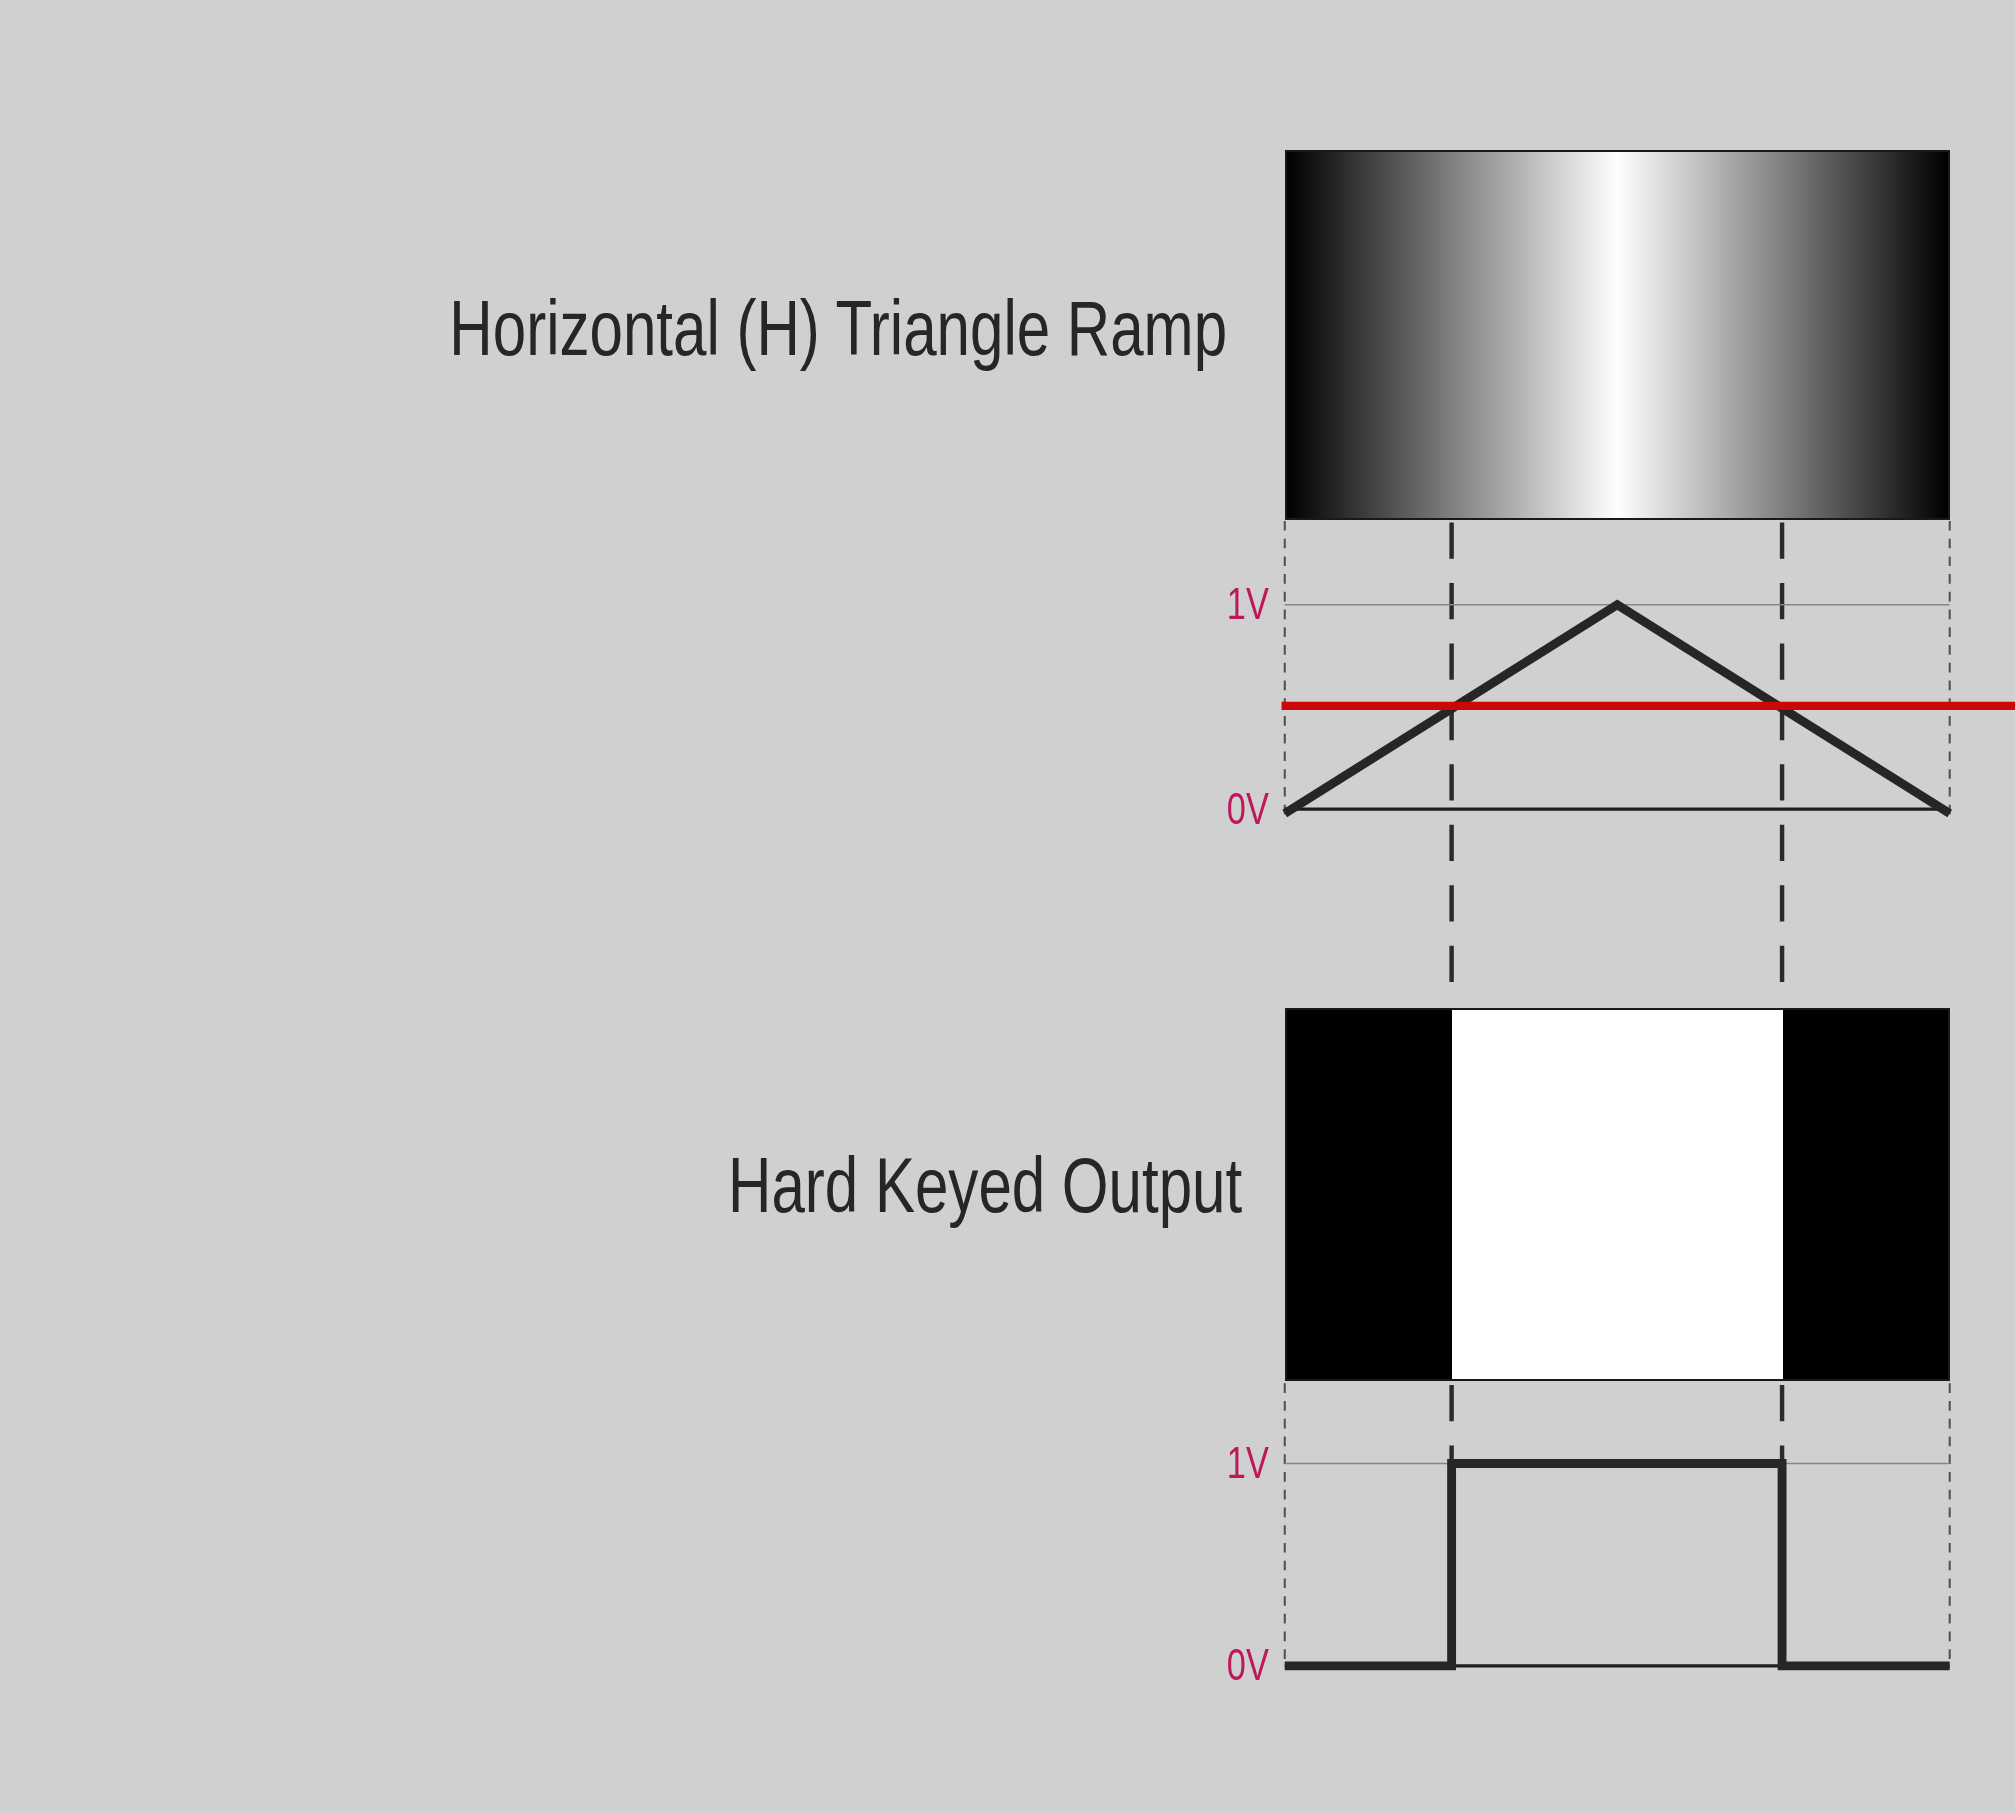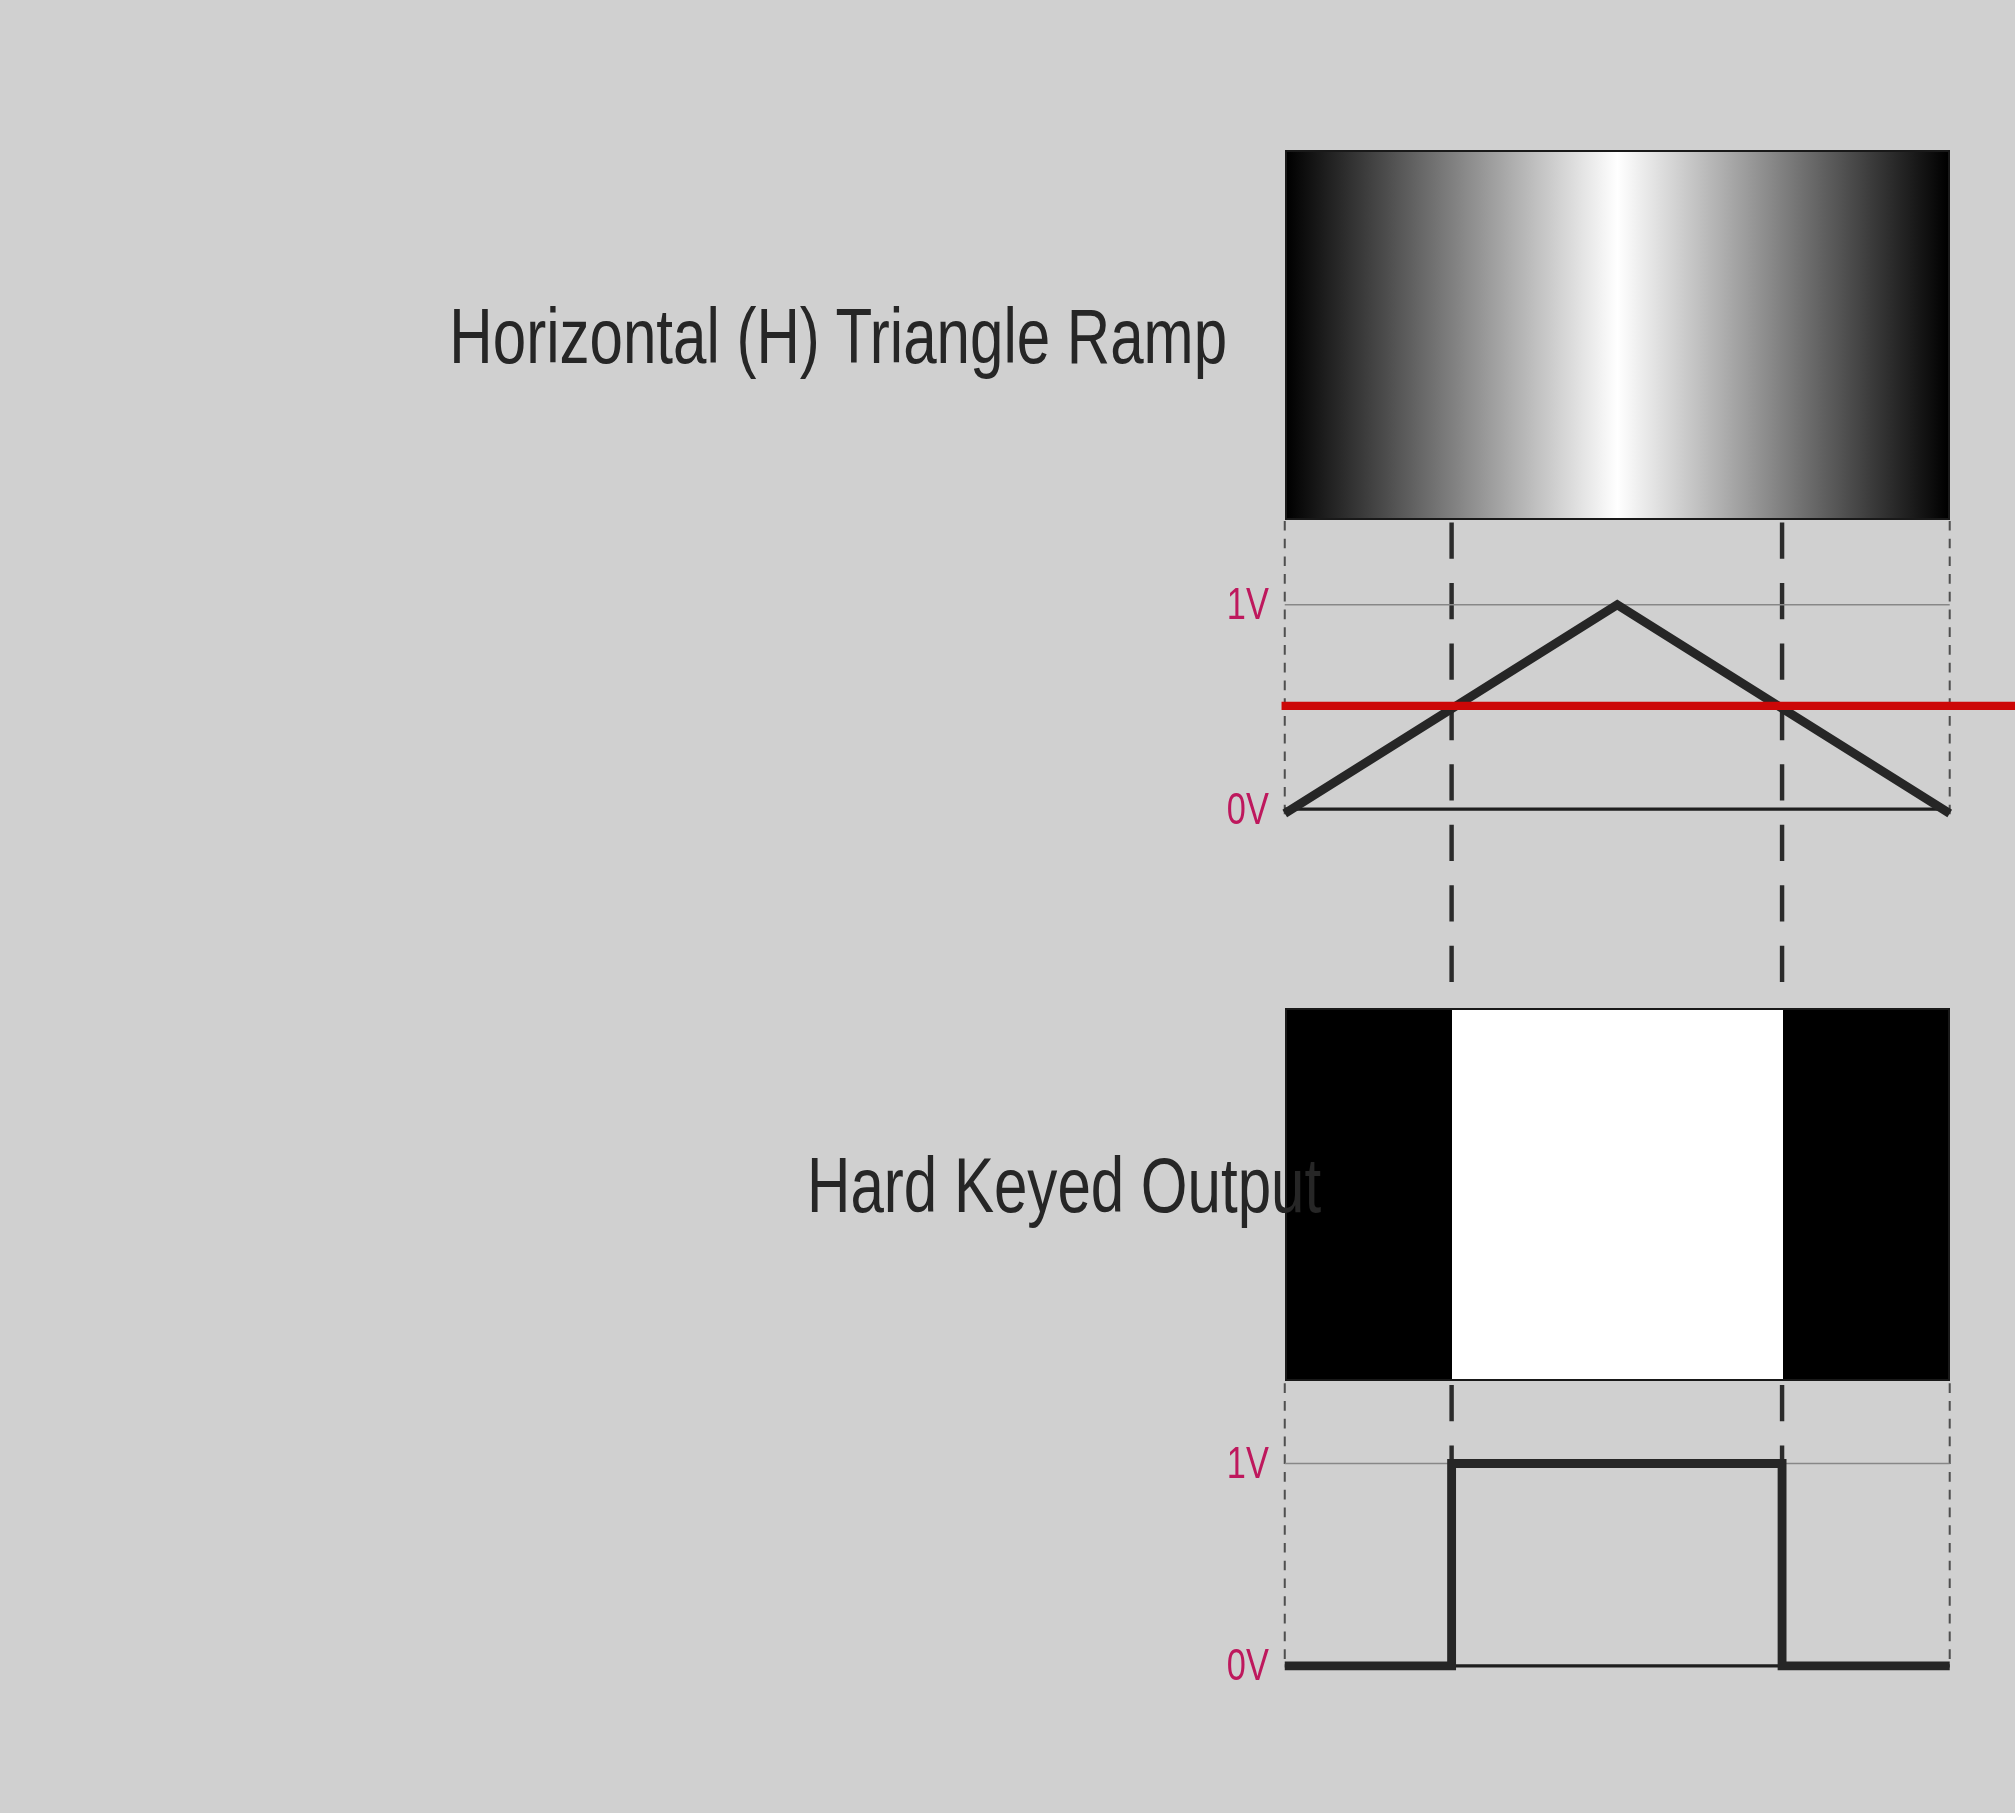--- a/index.html
+++ b/index.html
@@ -100,25 +100,25 @@
 
     <line class="guide-long" x1="3602" y1="3436" x2="3602" y2="3626"></line>
     <line class="guide-long" x1="4422" y1="3436" x2="4422" y2="3626"></line>
 
     <line class="grid-line" x1="3188" y1="3631" x2="4838" y2="3631"></line>
     <line class="axis-line" x1="3188" y1="4133" x2="4838" y2="4133"></line>
 
     <polyline class="wave" points="3188,4133 3602,4133 3602,3631 4422,3631 4422,4133 4838,4133"></polyline>
   </svg>
 
-  <div class="label title-label anchor-right" style="right:1997px; top:298px;">
+  <div class="label title-label anchor-right" style="right:1997px; top:290px;">
     <span class="condensed">Horizontal (H) Triangle Ramp</span>
   </div>
 
-  <div class="label title-label anchor-right" style="right:1903px; top:1147px;text-align:right;">
+  <div class="label title-label anchor-right" style="right:1982px; top:1147px;text-align:right;">
     <span class="condensed">Hard Keyed Output</span>
   </div>
 
   <div class="label tick-label anchor-right" style="right:1955px; top:582px;">
     <span class="condensed">1V</span>
   </div>
 
   <div class="label tick-label anchor-right" style="right:1955px; top:787px;">
     <span class="condensed">0V</span>
   </div>

